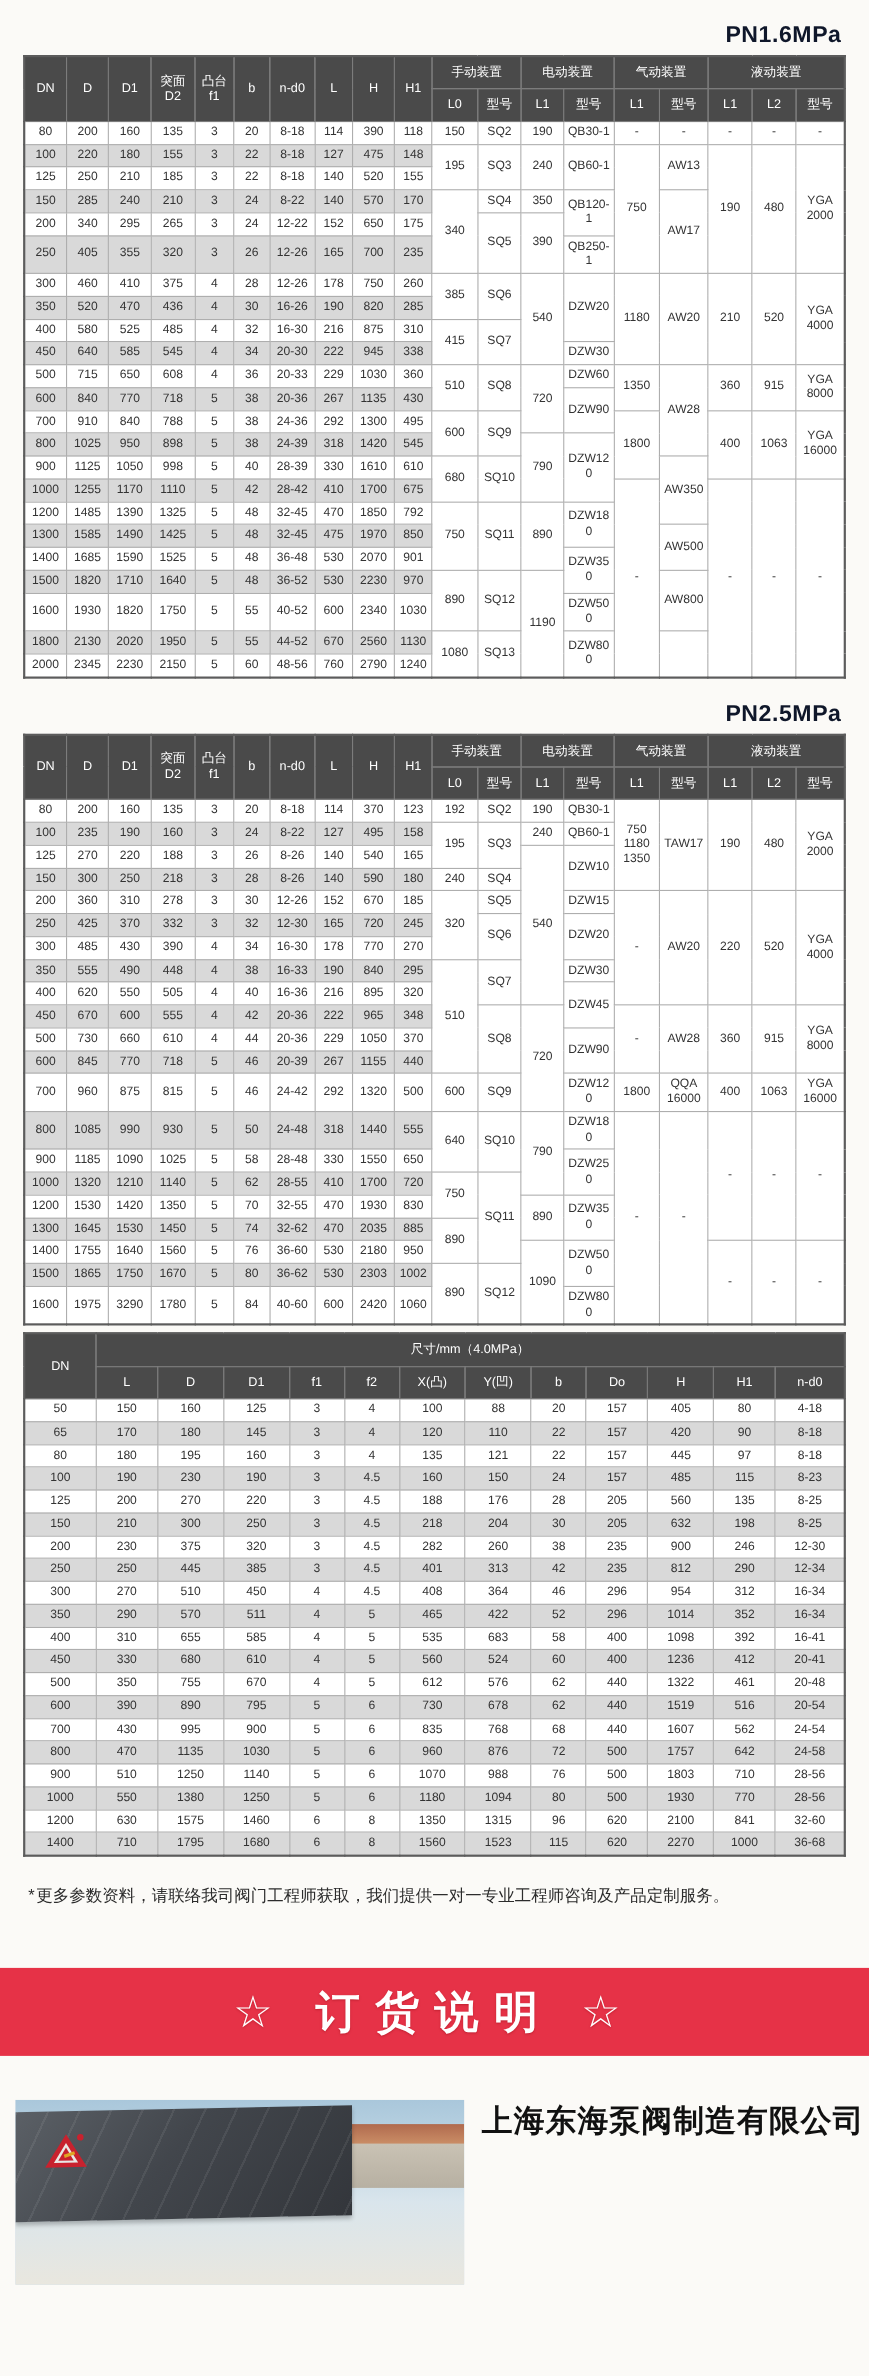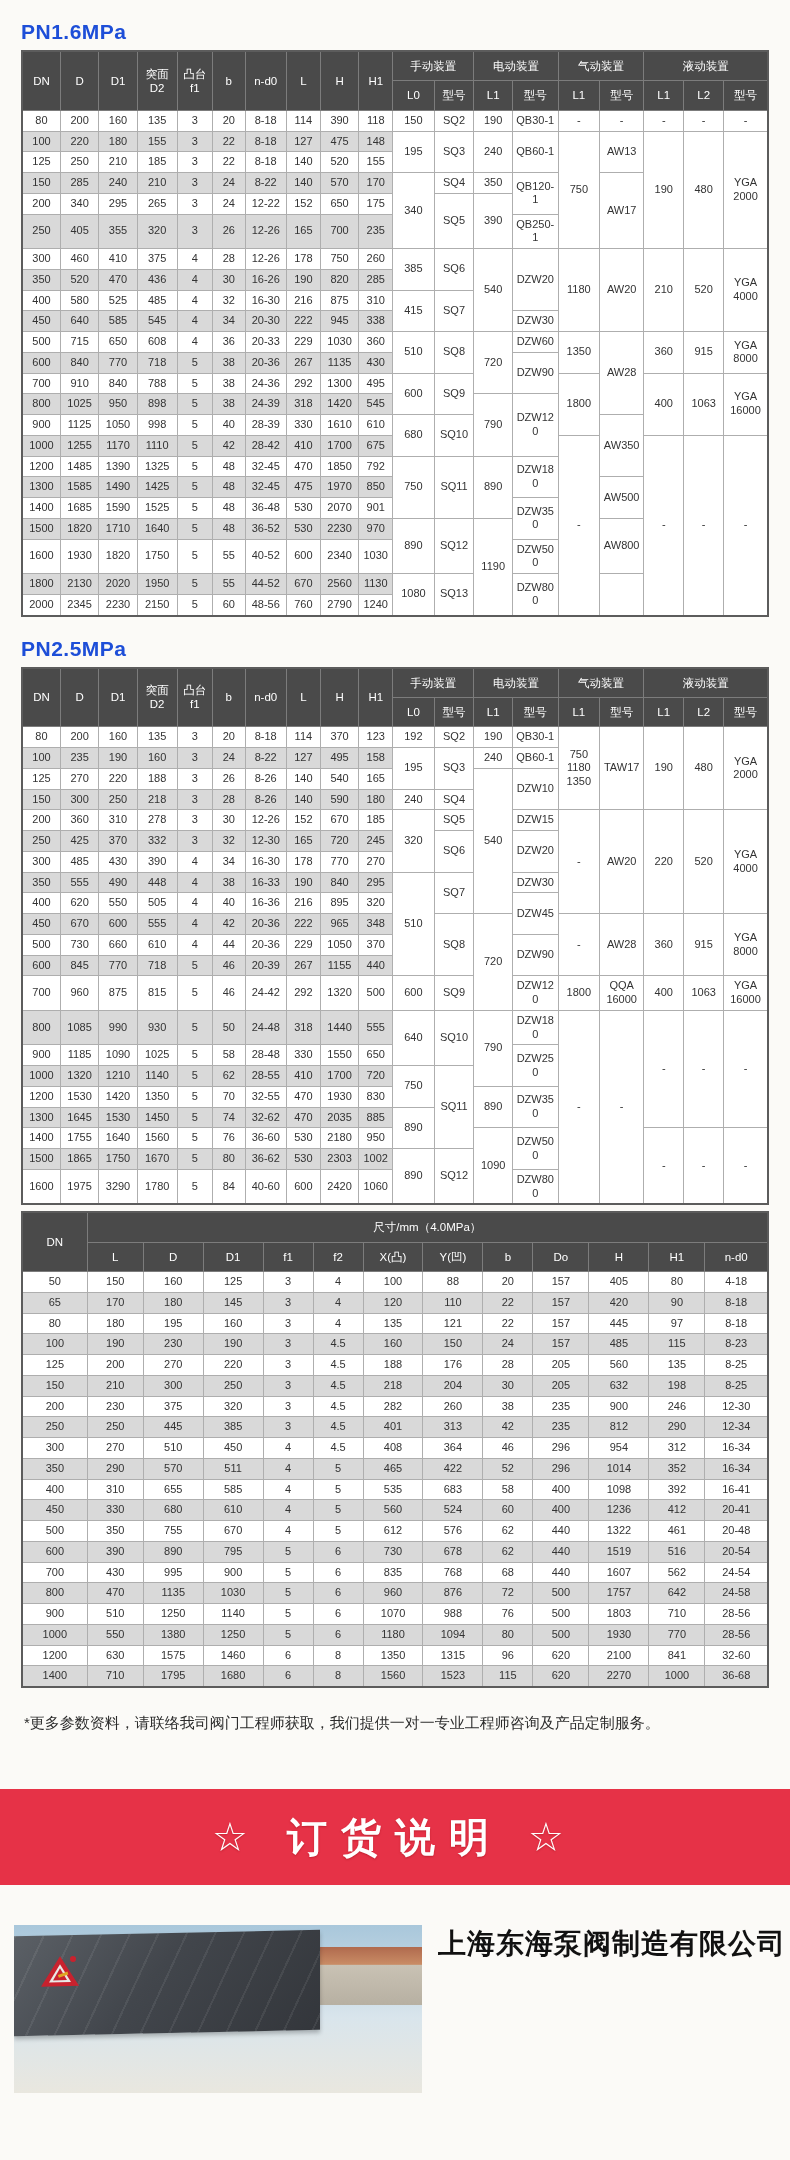--- a/index.html
+++ b/index.html
@@ -1,25 +1,25 @@
 <!DOCTYPE html>
 <html><head>
 <meta charset="utf-8">
 <style>
   html,body{margin:0;padding:0;}
   body{width:790px;min-height:2160px;background:#fbfaf7;font-family:"Liberation Sans","DejaVu Sans",sans-serif;overflow-x:hidden;}
   .page{width:790px;}
   .table-block{padding:6px 21px 0 21px;}
-  .tbl-title{font-size:21px;font-weight:bold;color:#1d4ed8;text-align:left;padding:14px 4px 6px 0;letter-spacing:.5px;}
+  .tbl-title{font-size:21px;font-weight:bold;color:#0f172a;text-align:right;padding:14px 4px 6px 0;letter-spacing:.5px;}
   table.spec{border-collapse:collapse;width:100%;table-layout:fixed;background:#fff;border:2px solid #5c5c5c;}
   table.spec th{background:#4a4a4a;color:#fff;font-weight:normal;font-size:11.5px;border:1px solid #7c7c7c;padding:7px 1px;line-height:1.25;}
   table.spec td{border:1px solid #aeaeae;text-align:center;font-size:11px;color:#333;padding:3px 1px;line-height:1.25;word-wrap:break-word;}
   tr.alt td.bd{background:#d9d9d9;}
-  .note{font-size:15px;color:#2c2c2c;padding:26px 24px 0 24px;margin:0;}
-  .banner{margin-top:56px;background:#e63247;height:96px;display:flex;align-items:center;justify-content:center;}
+  .note{font-size:15px;color:#2c2c2c;padding:26px 24px 0 24px;margin:0;font-family:Liberation Mono, monospace;}
+  .banner{margin-top:56px;background:#e63247;height:80px;display:flex;align-items:center;justify-content:center;}
   .banner .bn-text{color:#fff;font-size:40px;font-weight:bold;letter-spacing:14px;text-shadow:0 1px 2px rgba(120,0,10,.35);}
   .promo{padding:46px 0 10px 0;text-align:center;}
   .promo p{margin:10px 0;font-family:"Liberation Serif","DejaVu Serif",serif;font-weight:bold;font-size:27px;color:#d42330;letter-spacing:1px;}
   .footer{display:flex;gap:16px;padding:40px 14px 0 14px;align-items:flex-start;}
   .company{flex:1;min-width:0;}
   .company .cn{margin:0;font-size:28px;font-weight:bold;color:#111;letter-spacing:1px;white-space:nowrap;}
   
   .photo{position:relative;width:408px;height:168px;overflow:hidden;flex:0 0 auto;background:#cfdde7;}
   .ph-sky{position:absolute;inset:0;background:linear-gradient(180deg,#a9c7db 0%,#d9e5ec 55%,#e9e7df 100%);}
   .ph-bldg{position:absolute;right:0;top:22px;width:170px;height:58px;background:linear-gradient(180deg,#b06a4e 0%,#c98c65 30%,#c9c2b4 31%,#b7b0a2 100%);}

